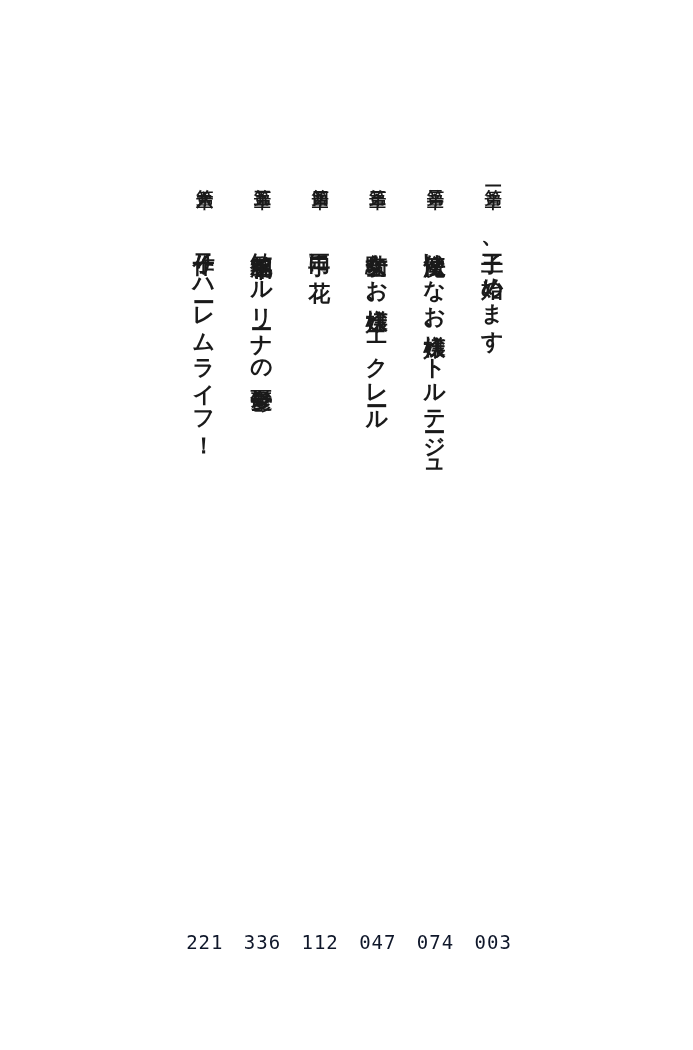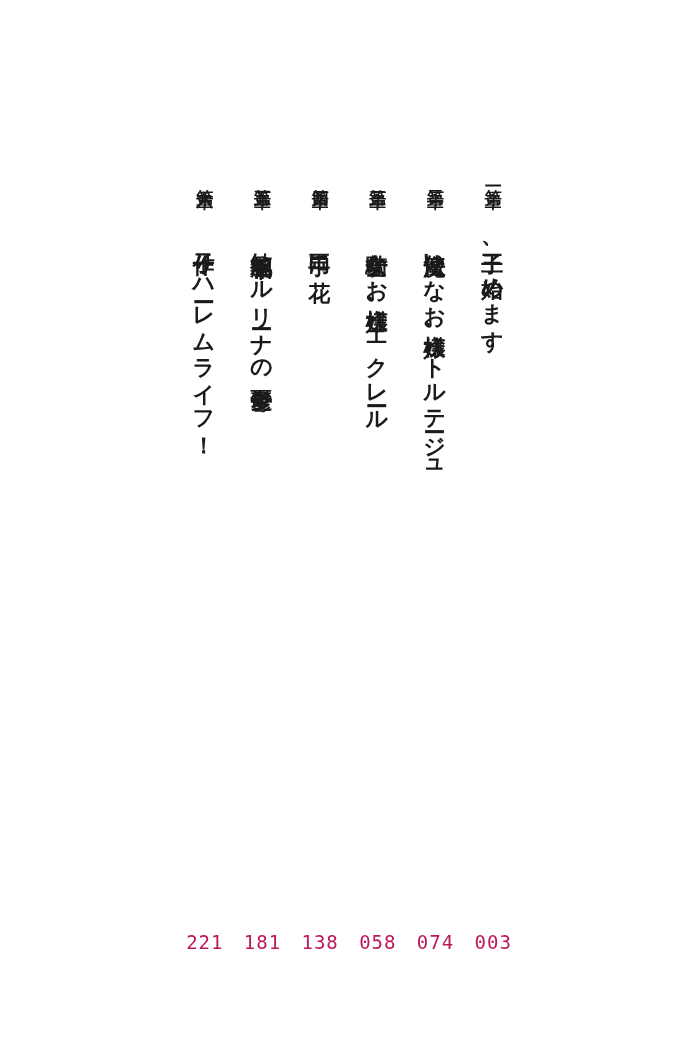--- a/index.html
+++ b/index.html
@@ -55,21 +55,21 @@
     width: 346px;
     display: flex;
     flex-direction: row-reverse; 
   }
   .pagenum {
     width: 57.7px;
     text-align: center;
     font-family: "DejaVu Sans Mono", monospace;
     font-size: 19px;
     letter-spacing: 1px;
-    color: #be185d;
+    color: #0f172a;
   }
 </style>
 </head>
 <body>
 
 <div class="page">
 
   <div class="columns">
 
     <div class="column">
@@ -100,19 +100,19 @@
     <div class="column">
       <span class="chapter-label">第六章</span>
       <span class="chapter-title">子作りハーレムライフ！</span>
     </div>
 
   </div>
 
   <div class="pagenums">
     <span class="pagenum">003</span>
     <span class="pagenum">074</span>
-    <span class="pagenum">058</span>
-    <span class="pagenum">138</span>
-    <span class="pagenum">181</span>
+    <span class="pagenum">047</span>
+    <span class="pagenum">112</span>
+    <span class="pagenum">336</span>
     <span class="pagenum">221</span>
   </div>
 
 </div>
 
 </body></html>

